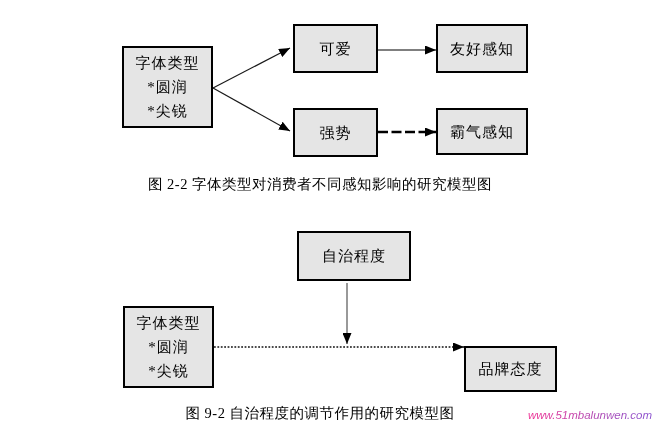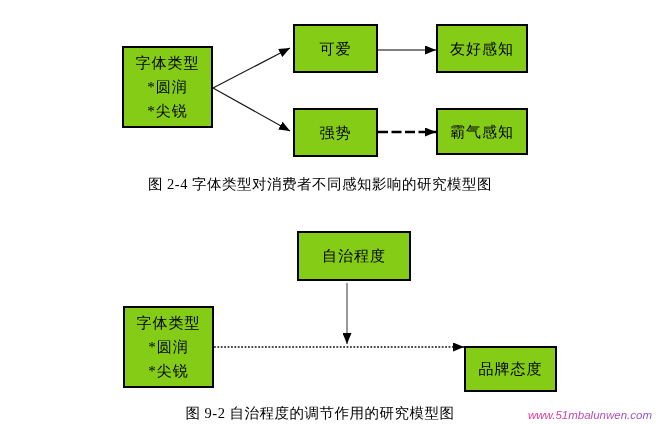--- a/index.html
+++ b/index.html
@@ -9,21 +9,21 @@
     width: 656px;
     height: 424px;
     background: #ffffff;
     font-family: "Liberation Serif", "DejaVu Serif", serif;
     color: #000000;
     overflow: hidden;
   }
   .box {
     position: absolute;
     border: 2px solid #000000;
-    background: #84cc16;
+    background: #e5e5e5;
     display: flex;
     flex-direction: column;
     align-items: center;
     justify-content: center;
     font-size: 15px;
     line-height: 24px;
     text-align: center;
     letter-spacing: 1px;
   }
   .box .bline { white-space: nowrap; }
@@ -103,21 +103,21 @@
   </div>
 
   <div class="box" style="left:436px; top:24px; width:92px; height:49px;">
     <div class="bline">友好感知</div>
   </div>
 
   <div class="box" style="left:436px; top:108px; width:92px; height:47px;">
     <div class="bline">霸气感知</div>
   </div>
 
-  <div class="caption" style="top:175px;">图 2-4 字体类型对消费者不同感知影响的研究模型图</div>
+  <div class="caption" style="top:175px;">图 2-2 字体类型对消费者不同感知影响的研究模型图</div>
 
   <div class="box" style="left:297px; top:231px; width:114px; height:50px;">
     <div class="bline">自治程度</div>
   </div>
 
   <div class="box" style="left:123px; top:306px; width:91px; height:82px;">
     <div class="bline">字体类型</div>
     <div class="bline">*圆润</div>
     <div class="bline">*尖锐</div>
   </div>

